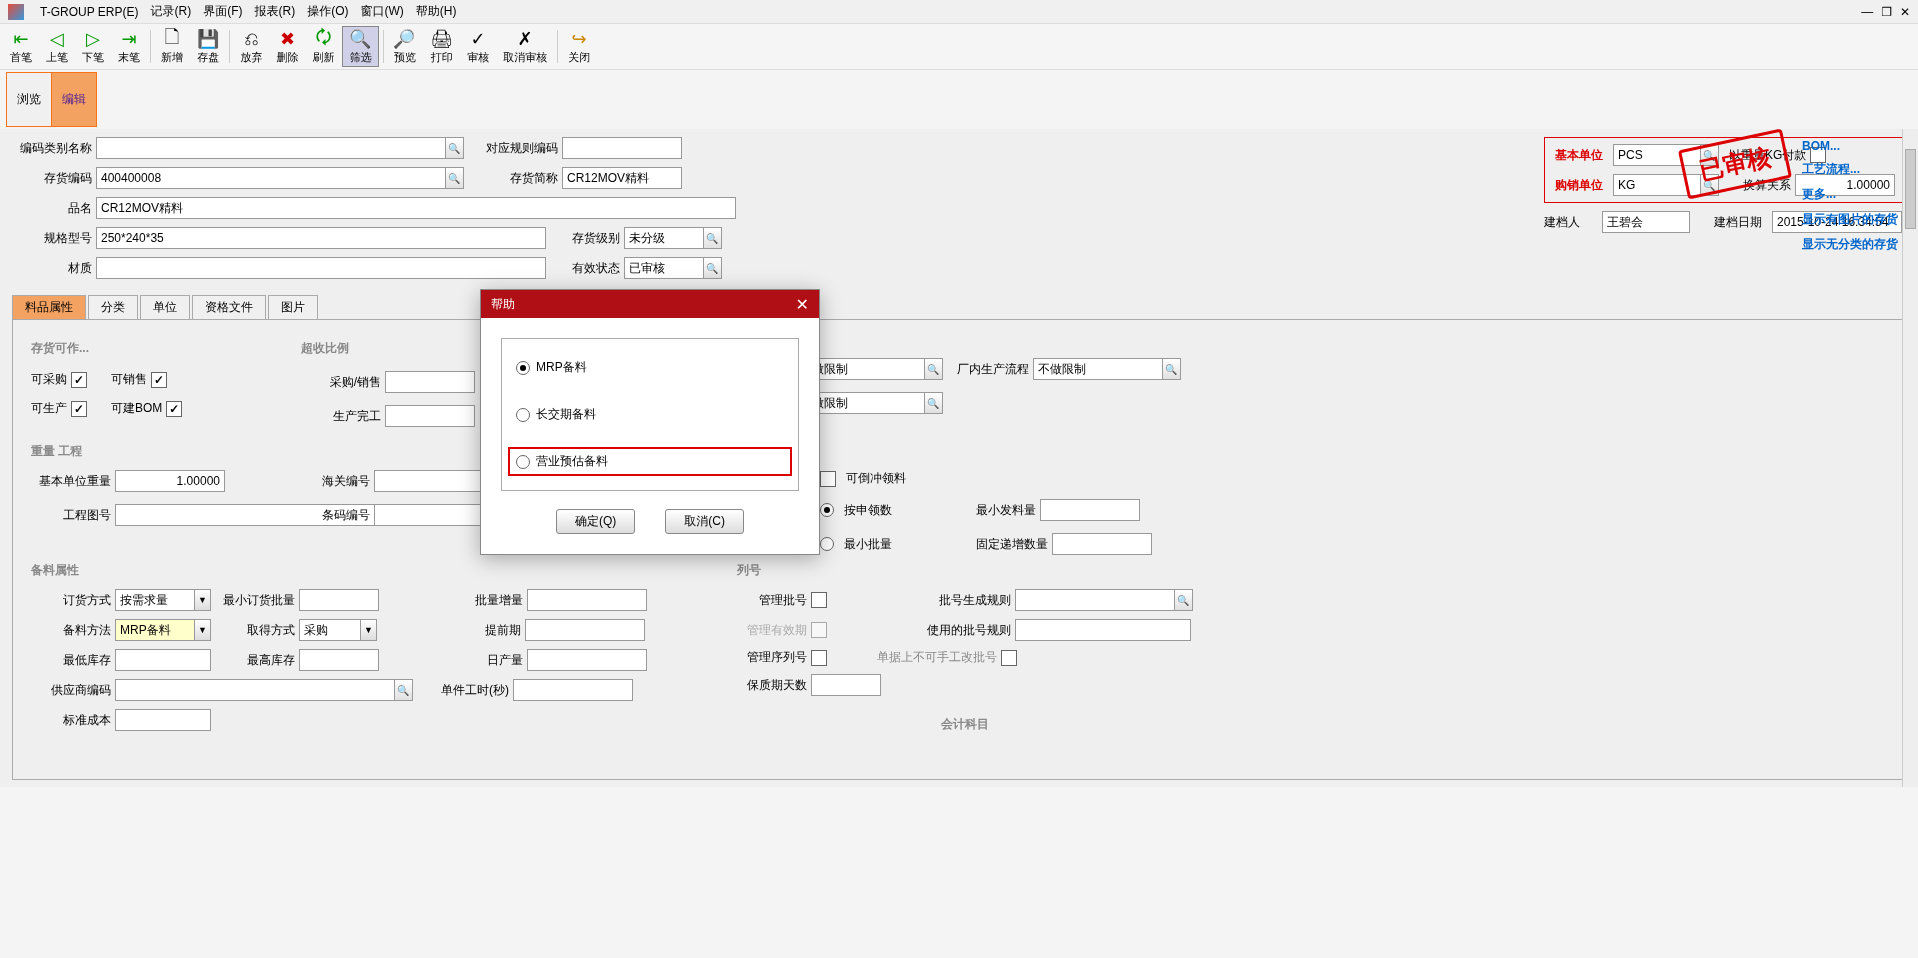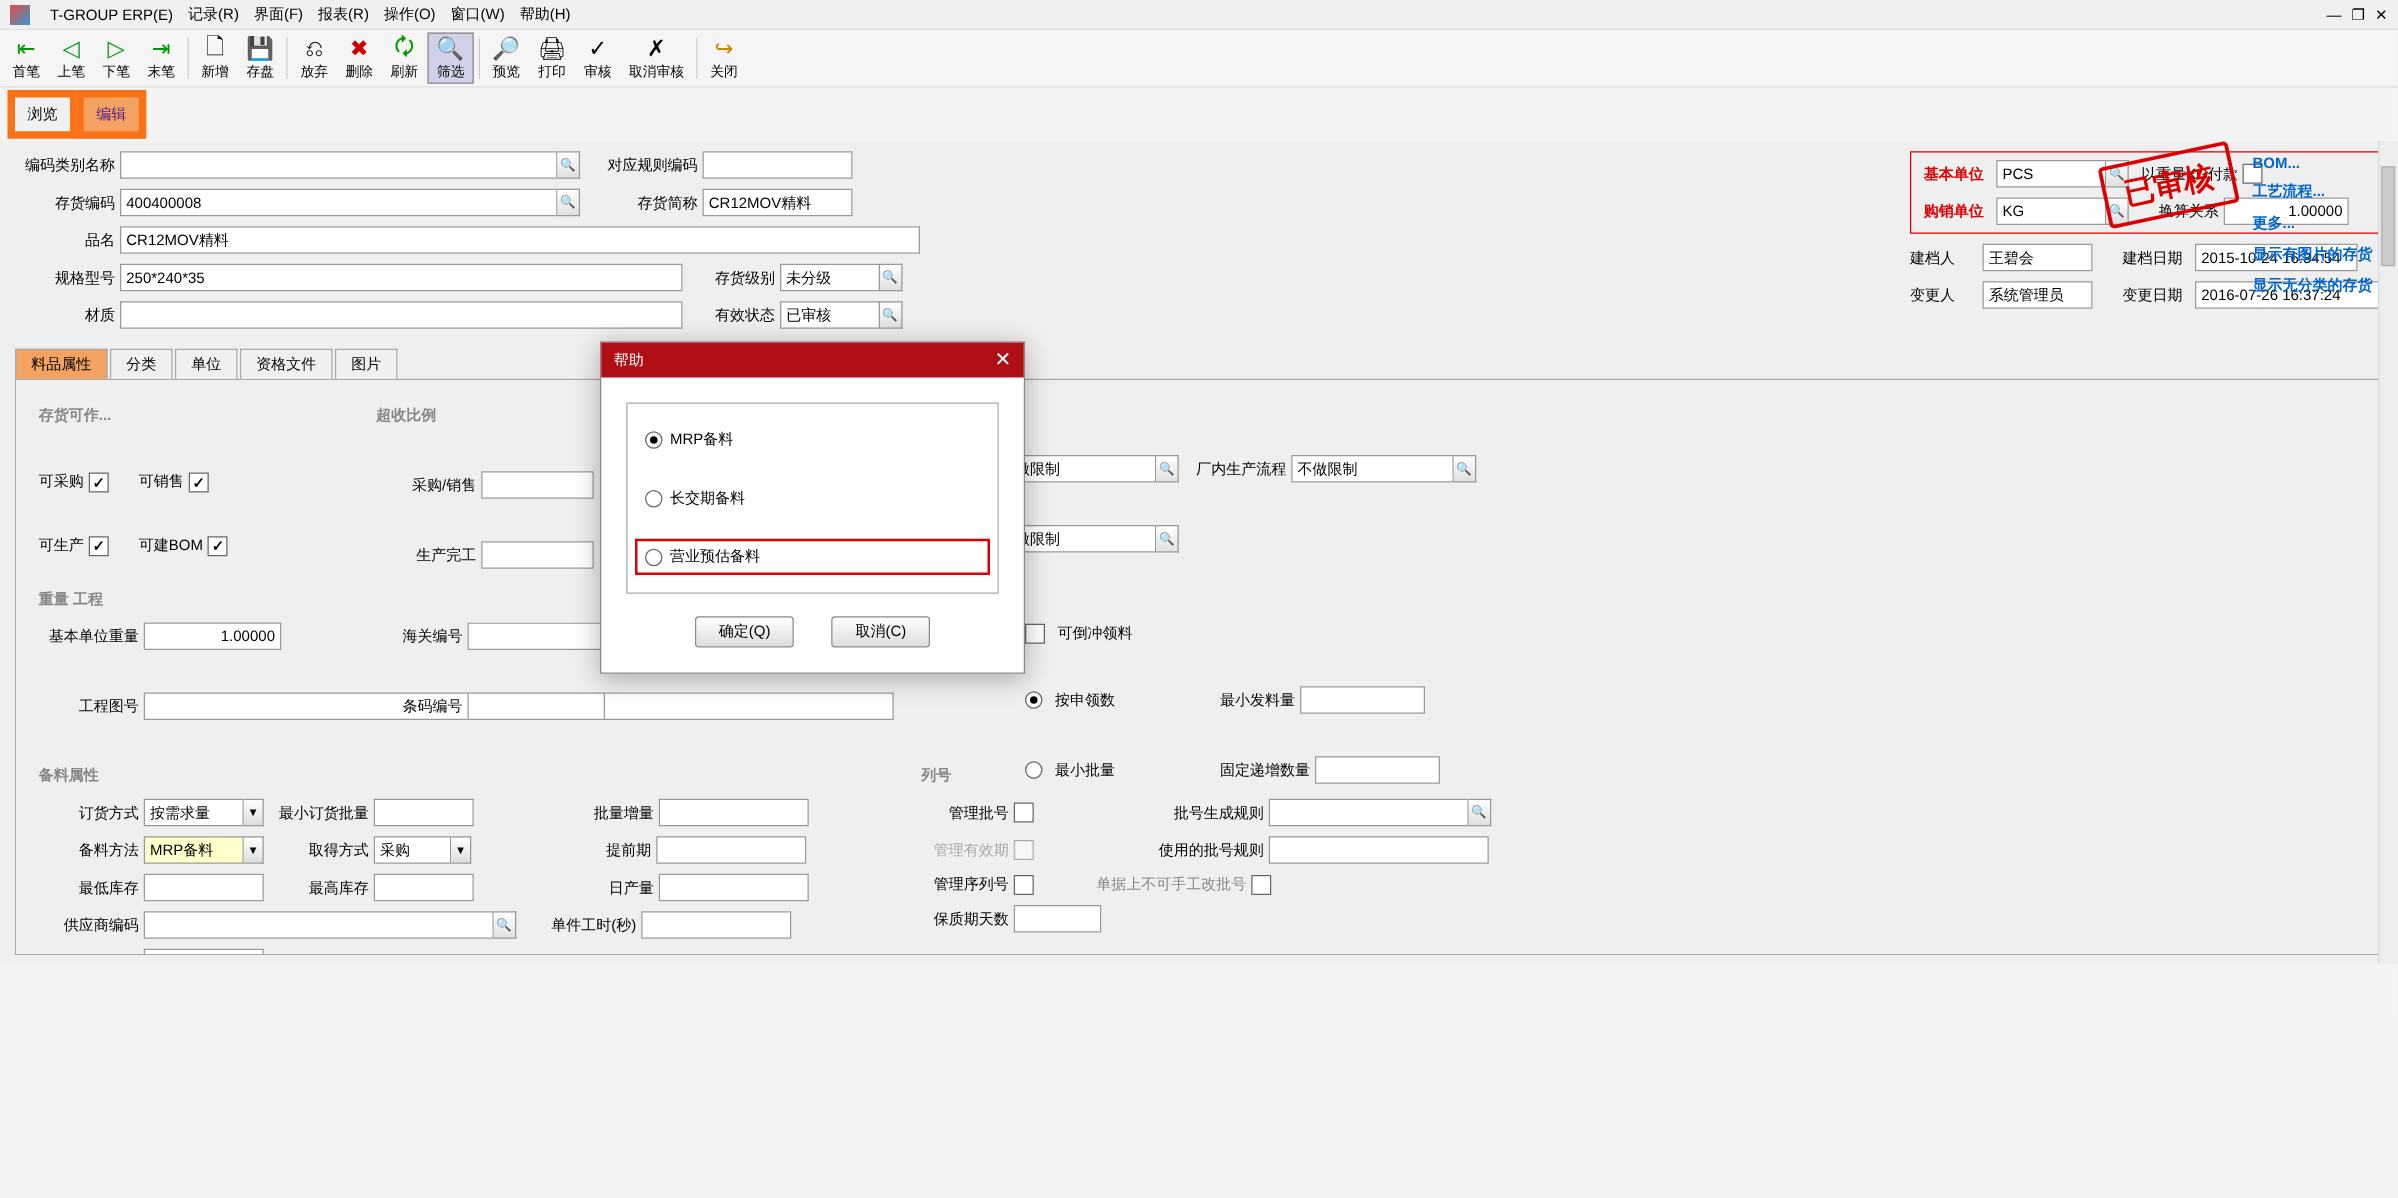--- a/index.html
+++ b/index.html
@@ -11,21 +11,21 @@
     .menu-bar .window-controls { margin-left: auto; display: flex; gap: 8px; font-size: 16px; }
     
     .toolbar { background: #f5f5f5; padding: 2px 4px; display: flex; gap: 2px; border-bottom: 1px solid #ddd; height: 46px; }
     .tool-btn { display: flex; flex-direction: column; align-items: center; justify-content: center; padding: 2px 6px; cursor: pointer; min-width: 32px; }
     .tool-btn.active { background: #d0d0e8; border: 1px solid #888; }
     .tool-icon { font-size: 18px; height: 22px; display: flex; align-items: center; }
     .tool-label { font-size: 11px; }
     .tool-sep { width: 1px; background: #ccc; margin: 4px 2px; }
     
     .tabs-row { display: flex; padding: 2px 6px; }
-    .tab { padding: 5px 10px; background: #f0f0f0; border: 6px solid #f97316; margin-right: -1px; cursor: pointer; }
+    .tab { padding: 18px 10px; background: #f0f0f0; border: 1px solid #f97316; margin-right: -1px; cursor: pointer; }
     .tab.active { background: #f4a261; color: #4c1d95; }
     
     .main-content { position: relative; padding: 8px 12px; background: #efefef; height: calc(758px - 70px - 30px); }
     
     .form-row { display: flex; align-items: center; margin-bottom: 8px; gap: 4px; }
     .label { text-align: right; min-width: 80px; }
     .input { border: 1px solid #999; background: #fff; padding: 2px 4px; height: 22px; }
     .input-lookup { display: flex; }
     .lookup-btn { width: 18px; height: 22px; background: linear-gradient(#fff, #e0e0e0); border: 1px solid #999; border-left: none; display: flex; align-items: center; justify-content: center; cursor: pointer; font-size: 10px; color: #06c; }
     
@@ -47,21 +47,21 @@
     
     .panel-body { border: 1px solid #aaa; border-top: none; padding: 12px 18px; background: #efefef; height: 460px; overflow: auto; }
     
     .section-title { color: #888; font-weight: bold; margin: 8px 0 10px; }
     .checkbox { width: 16px; height: 16px; border: 1px solid #666; display: inline-flex; align-items: center; justify-content: center; background: #fff; }
     .checkbox.checked::after { content: "✓"; color: #000; font-weight: bold; }
     .radio { width: 14px; height: 14px; border: 1px solid #666; border-radius: 50%; display: inline-flex; align-items: center; justify-content: center; background: #fff; }
     .radio.checked::after { content: ""; width: 6px; height: 6px; background: #000; border-radius: 50%; }
     
     .cols { display: flex; gap: 40px; }
-    .col { display: flex; flex-direction: column; gap: 26px; }
+    .col { display: flex; flex-direction: column; gap: 4px; }
     
     .dropdown-btn { width: 16px; height: 22px; background: linear-gradient(#fff,#ddd); border: 1px solid #999; border-left: none; display: flex; align-items: center; justify-content: center; font-size: 9px; cursor: pointer; }
     
     .modal-overlay { position: absolute; left: 480px; top: 160px; width: 340px; background: #fff; box-shadow: 0 4px 20px rgba(0,0,0,.3); z-index: 100; border: 1px solid #888; }
     .modal-title { background: #b01015; color: #fff; padding: 4px 10px; display: flex; justify-content: space-between; align-items: center; height: 28px; }
     .modal-close { cursor: pointer; font-size: 16px; }
     .modal-body { padding: 20px; }
     .modal-inner { border: 1px solid #aaa; padding: 20px 14px; display: flex; flex-direction: column; gap: 30px; }
     .radio-row { display: flex; align-items: center; gap: 6px; }
     .radio-row.highlight { border: 2px solid #d00; padding: 4px 6px; margin: -6px -8px; }
@@ -239,26 +239,20 @@
             <span style="margin-left:20px">换算关系</span>
             <input class="input" style="width: 100px; text-align: right;" value="1.00000">
           </div>
         </div>
         <div class="form-row" style="margin-top:8px">
           <span style="min-width:54px">建档人</span>
           <input class="input" style="width: 88px;" value="王碧会">
           <span style="margin-left:20px;min-width:54px">建档日期</span>
           <input class="input" style="width: 130px;" value="2015-10-24 16:34:54">
         </div>
-        <div class="form-row">
-          <span style="min-width:54px">变更人</span>
-          <input class="input" style="width: 88px;" value="系统管理员">
-          <span style="margin-left:20px;min-width:54px">变更日期</span>
-          <input class="input" style="width: 150px;" value="2016-07-26 16:37:24">
-        </div>
       </div>
     </div>
   </div>
 
   <div class="sub-tabs">
     <div class="sub-tab active">料品属性</div>
     <div class="sub-tab">分类</div>
     <div class="sub-tab">单位</div>
     <div class="sub-tab">资格文件</div>
     <div class="sub-tab">图片</div>

